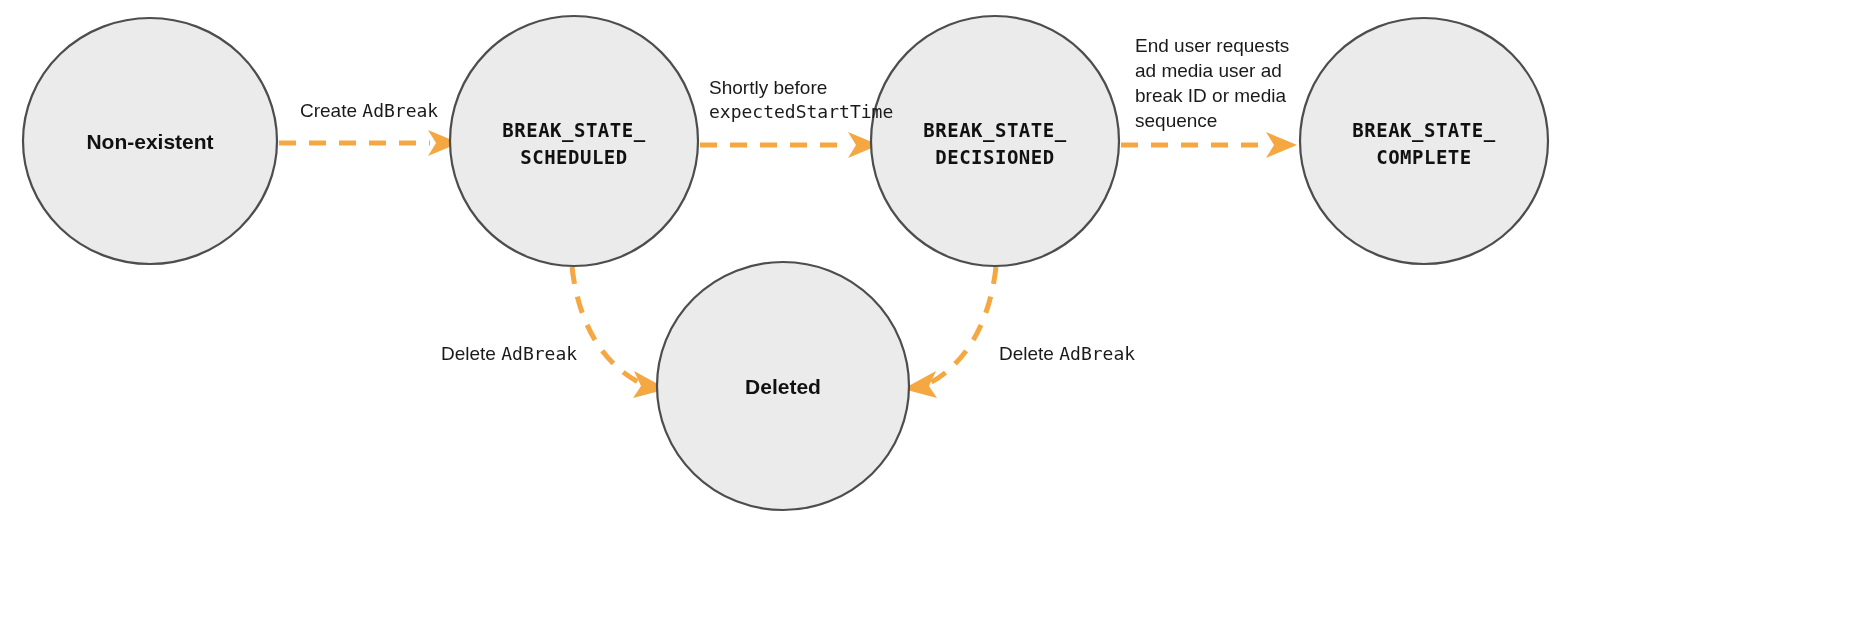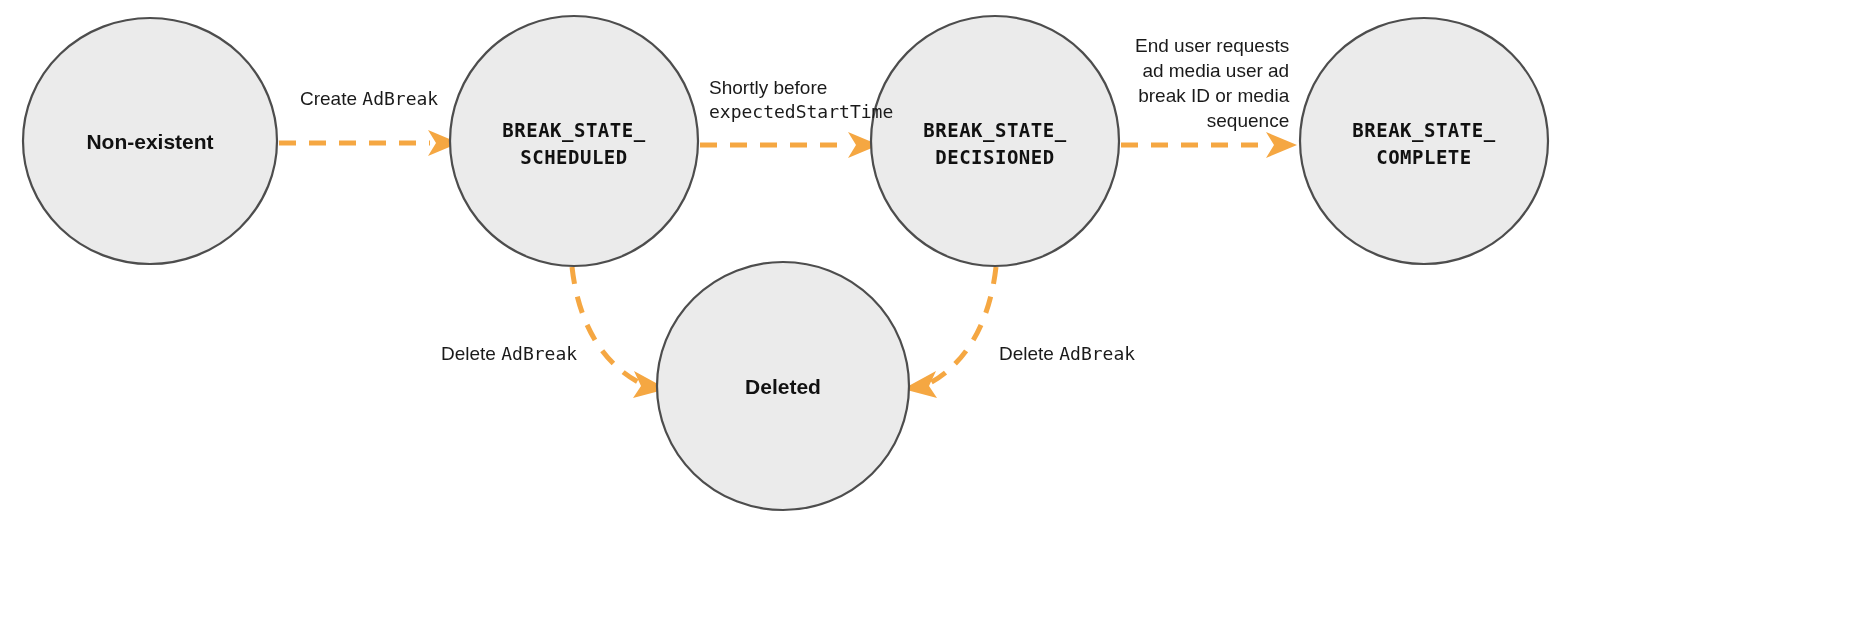--- a/index.html
+++ b/index.html
@@ -121,23 +121,23 @@
       <text class="node-label mono" x="1424" y="158">COMPLETE</text>
     </g>
 
     <g>
       <ellipse class="node-ellipse" cx="783" cy="386" rx="126" ry="124"></ellipse>
       <text class="node-label" x="783" y="388">Deleted</text>
     </g>
 
   </svg>
 
-  <div class="label-box" style="left:300px; top:86px;"><span>Create </span><span class="mono-tok">AdBreak</span></div>
+  <div class="label-box" style="left:300px; top:98px;"><span>Create </span><span class="mono-tok">AdBreak</span></div>
 
   <div class="label-box" style="left:709px; top:75px;"><div>Shortly before</div><div class="mono-tok">expectedStartTime</div></div>
 
-  <div class="label-box" style="left:1135px; top:33px;text-align:right;"><div>End user requests</div><div>ad media user ad</div><div>break ID or media</div><div>sequence</div></div>
+  <div class="label-box" style="left:1135px; top:33px;"><div>End user requests</div><div>ad media user ad</div><div>break ID or media</div><div>sequence</div></div>
 
   <div class="label-box" style="left:441px; top:341px;"><span>Delete </span><span class="mono-tok">AdBreak</span></div>
 
   <div class="label-box" style="left:999px; top:341px;"><span>Delete </span><span class="mono-tok">AdBreak</span></div>
 
 </div>
 
 </body></html>

